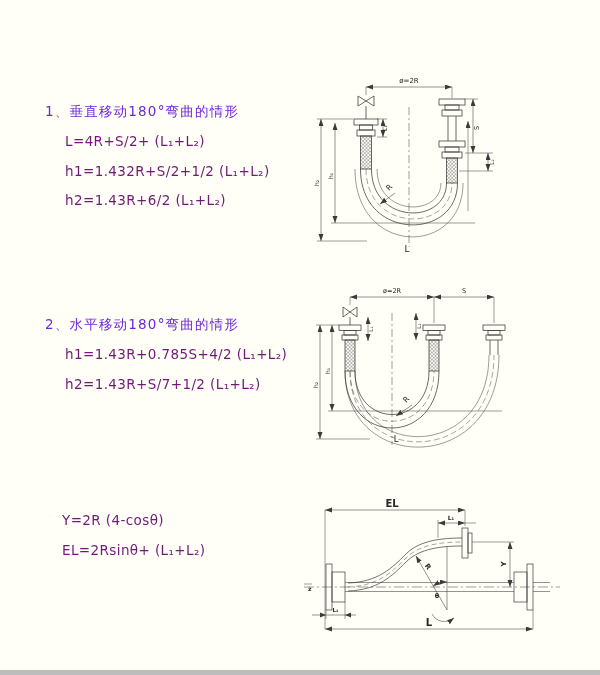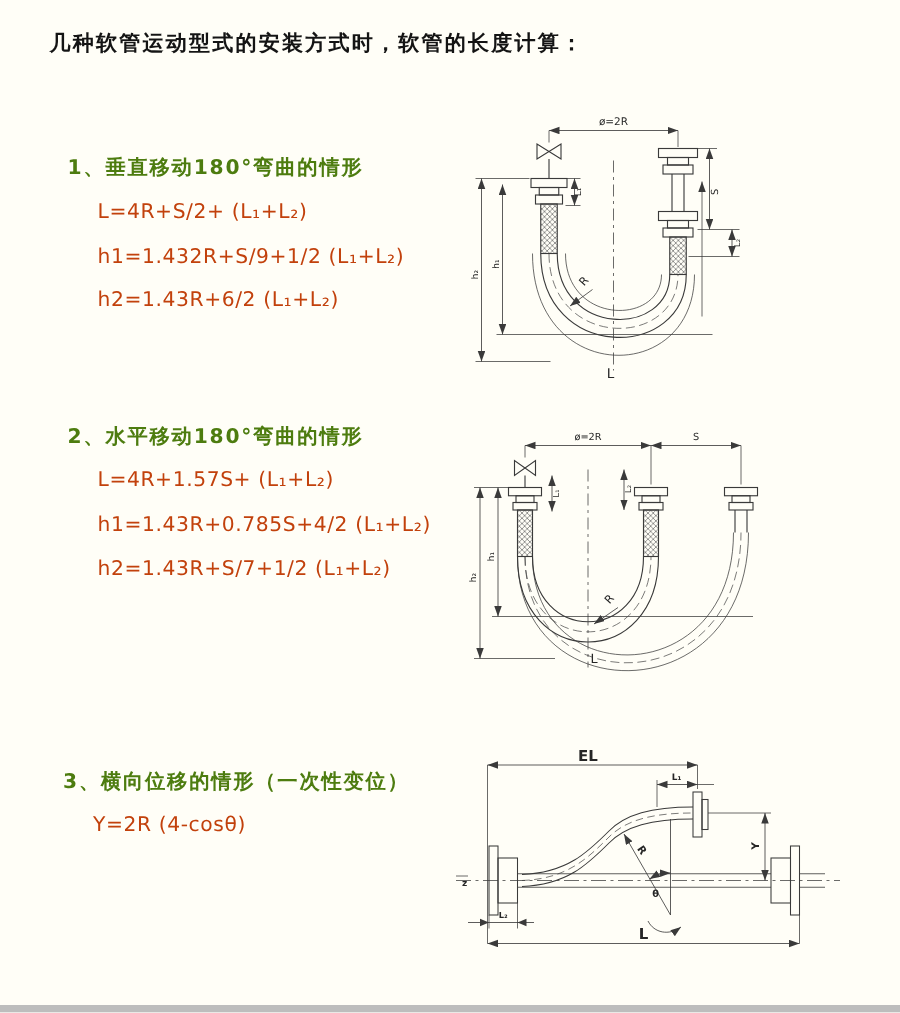--- a/index.html
+++ b/index.html
@@ -7,55 +7,53 @@
   #page{
     position:relative;width:600px;height:675px;background:#fffef7;
     overflow:hidden;font-family:"DejaVu Sans","Liberation Sans",sans-serif;color:#1c1c1c;
   }
   .title{
     position:absolute;left:33px;top:20px;font-size:14px;font-weight:600;
     letter-spacing:1.5px;color:#141414;
   }
   .section{position:absolute;left:45px;}
   .section h2{
-    margin:0 2px 12px 0;font-size:13.5px;font-weight:700;letter-spacing:1.2px;color:#4d7c0f;
+    margin:0 2px 12px 0;font-size:13.5px;font-weight:400;letter-spacing:1.2px;color:#6d28d9;
   }
   .section p.formula{
-    margin:0 0 13.5px 20px;font-size:13.5px;font-weight:500;letter-spacing:.4px;color:#c2410c;
+    margin:0 0 13.5px 20px;font-size:13.5px;font-weight:500;letter-spacing:.4px;color:#701a75;
     white-space:nowrap;
   }
   .diagram{position:absolute;}
   svg{display:block;}
   svg text{font-family:"DejaVu Sans","Liberation Sans",sans-serif;fill:#262626;}
   .edge-bottom{position:absolute;left:0;top:670px;width:600px;height:5px;background:#bdbdbd;}
 </style>
 </head>
 <body>
 
 <div id="page">
 
-  <div class="title">几种软管运动型式的安装方式时，软管的长度计算：</div>
 
   <div class="section" style="top:103px;">
     <h2>1、垂直移动180°弯曲的情形</h2>
     <p class="formula">L=4R+S/2+ (L₁+L₂)</p>
-    <p class="formula">h1=1.432R+S/9+1/2 (L₁+L₂)</p>
+    <p class="formula">h1=1.432R+S/2+1/2 (L₁+L₂)</p>
     <p class="formula">h2=1.43R+6/2 (L₁+L₂)</p>
   </div>
 
-  <div class="section" style="top:282px;">
+  <div class="section" style="top:316px;">
     <h2>2、水平移动180°弯曲的情形</h2>
-    <p class="formula">L=4R+1.57S+ (L₁+L₂)</p>
     <p class="formula">h1=1.43R+0.785S+4/2 (L₁+L₂)</p>
     <p class="formula">h2=1.43R+S/7+1/2 (L₁+L₂)</p>
   </div>
 
   <div class="section" style="top:512px;left:42px;">
-    <h2>3、横向位移的情形（一次性变位）</h2>
     <p class="formula">Y=2R (4-cosθ)</p>
+    <p class="formula">EL=2Rsinθ+ (L₁+L₂)</p>
   </div>
 
   <div class="diagram" style="left:307px;top:71px;">
   <svg width="205" height="185" viewBox="0 0 205 185">
     <defs>
       <marker id="m1" markerWidth="8" markerHeight="6" refX="7" refY="2.5" orient="auto-start-reverse" markerUnits="userSpaceOnUse">
         <path d="M0,0 L7,2.5 L0,5 z" fill="#3a3a3a"></path>
       </marker>
       <pattern id="br1" width="3.5" height="3.5" patternUnits="userSpaceOnUse">
         <path d="M0,0 L3.5,3.5 M3.5,0 L0,3.5" stroke="#666" stroke-width="0.45"></path>

